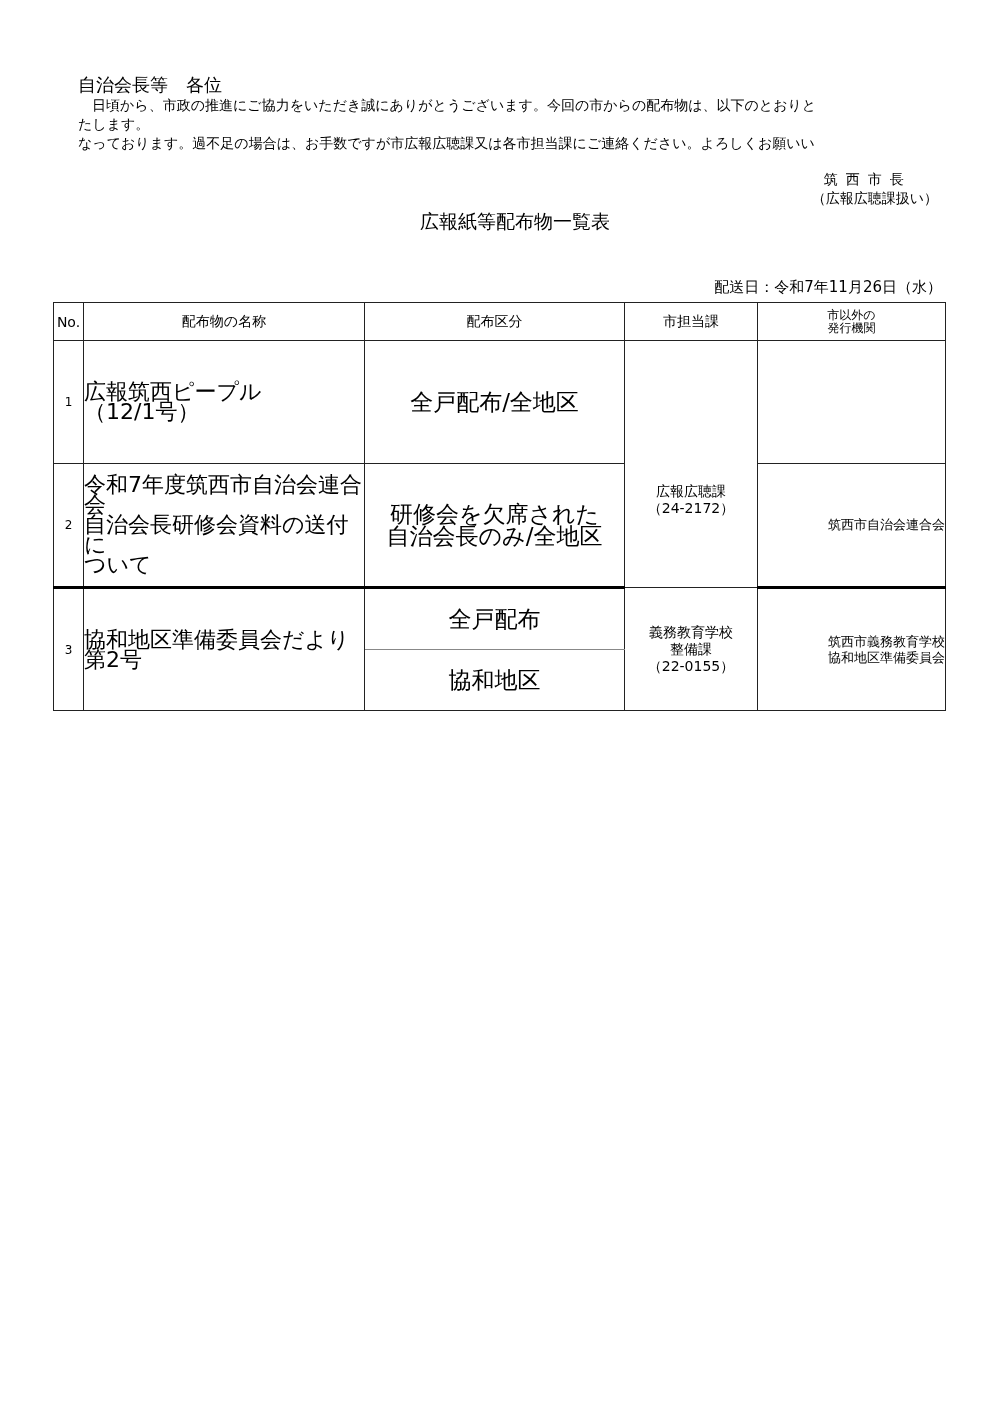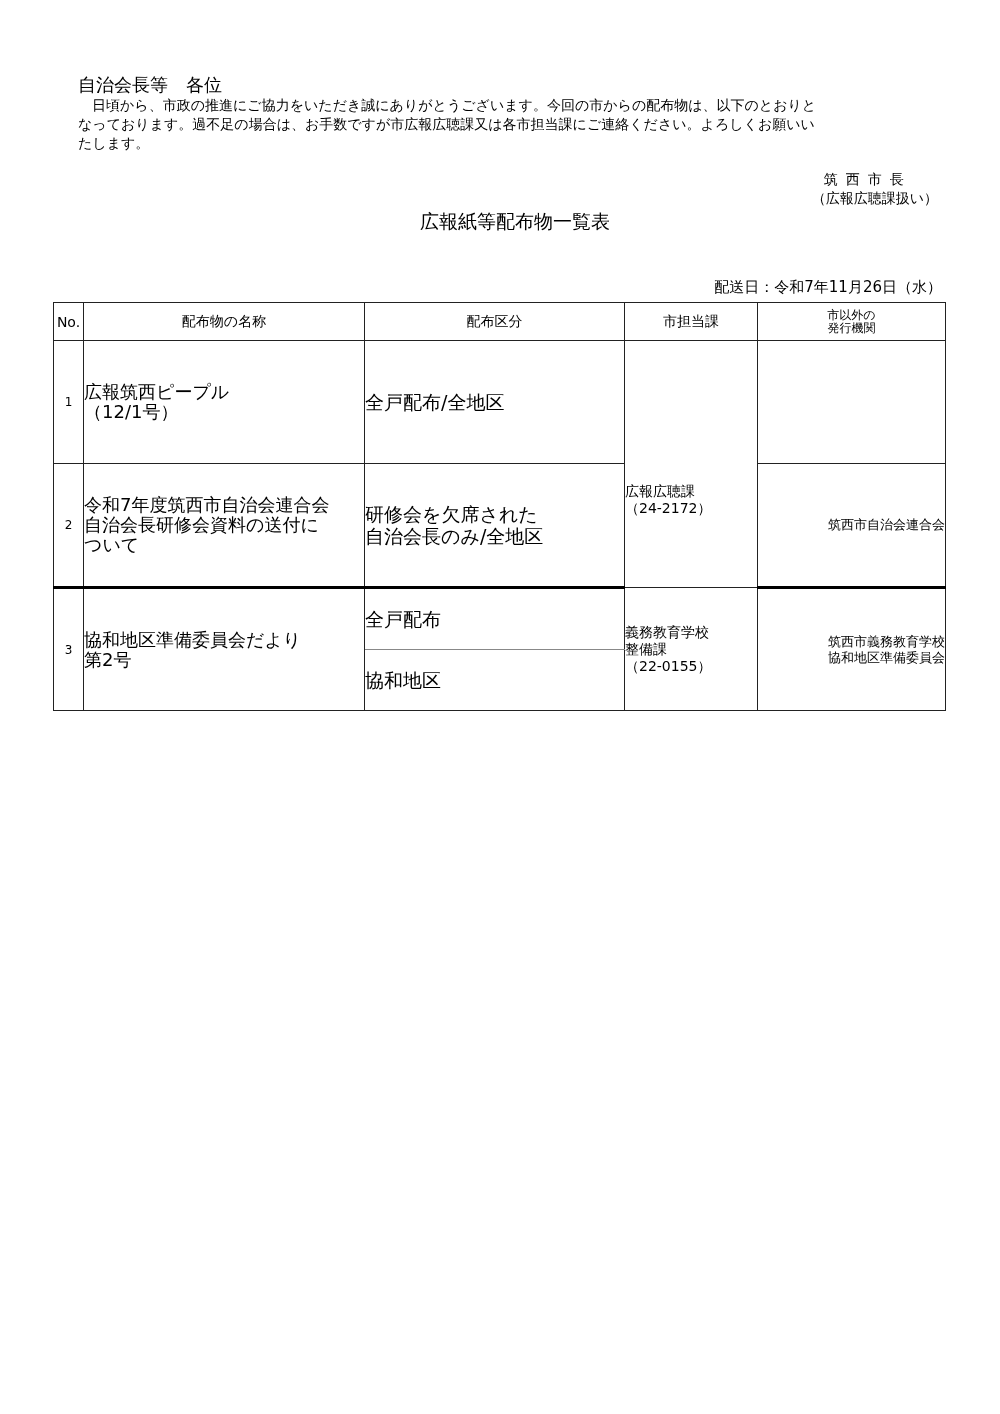--- a/index.html
+++ b/index.html
@@ -22,42 +22,42 @@
       border-collapse: collapse; table-layout: fixed;
       width: 892px;
     }
     table.list td, table.list th {
       border: 1.5px solid #222; padding: 0; font-weight: normal;
       vertical-align: middle;
     }
     th { font-size: 14px; height: 37px; text-align: center; }
     th.small { font-size: 12px; line-height: 13px; }
     td.no { text-align: center; font-size: 12px; }
-    td.name { font-size: 18px; line-height: 20px; padding-left: 4px; text-align: left; }
-    td.dist { font-size: 19px; line-height: 22px; }
-    td.dept { text-align: left; font-size: 14px; line-height: 17px; }
+    td.name { font-size: 22px; line-height: 20px; padding-left: 4px; text-align: left; }
+    td.dist { text-align: center; font-size: 23px; line-height: 22px; }
+    td.dept { text-align: center; font-size: 14px; line-height: 17px; }
     td.org { text-align: right; font-size: 13px; line-height: 16px; }
     tr.r1 td { height: 122px; }
     tr.r2 td { height: 122px; }
     tr.r2 td { border-bottom: 3px solid #000; }
     tr.r3a td { height: 60px; }
     tr.r3b td { height: 60px; }
     td.sub-top { border-bottom: 1px solid #888 !important; }
     td.sub-bot { border-top: 1px solid #888 !important; margin-left: 12px; }
     .dept1 { position: relative; top: 36px; }
   </style>
 </head>
 <body>
 
 <div class="abs addressee">自治会長等　各位</div>
 
 <div class="abs greeting">
   <div>　日頃から、市政の推進にご協力をいただき誠にありがとうございます。今回の市からの配布物は、以下のとおりと</div>
+  <div>たします。</div>
   <div>なっております。過不足の場合は、お手数ですが市広報広聴課又は各市担当課にご連絡ください。よろしくお願いい</div>
-  <div>たします。</div>
 </div>
 
 <div class="abs sender">
   <div class="name">筑西市長</div>
   <div>（広報広聴課扱い）</div>
 </div>
 
 <div class="abs title">広報紙等配布物一覧表</div>
 
 <div class="abs date">配送日：令和7年11月26日（水）</div>

